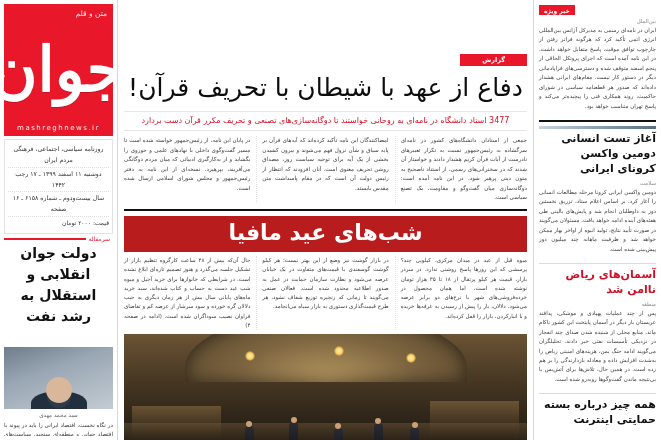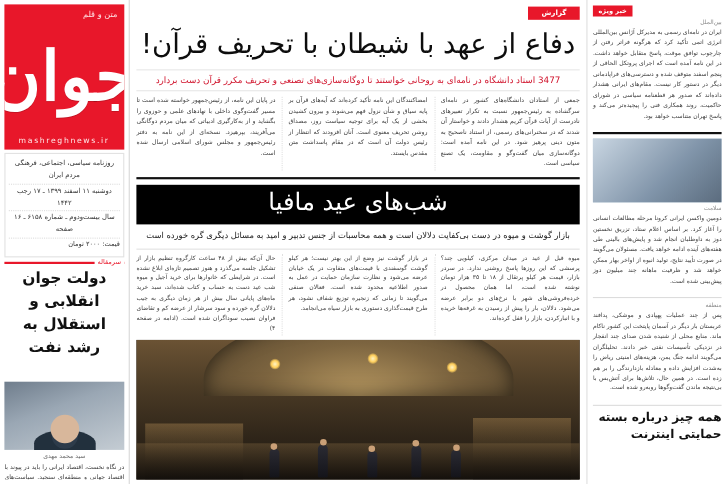--- a/index.html
+++ b/index.html
@@ -153,22 +153,23 @@
   .top-strip {
     display: flex;
     align-items: center;
     justify-content: space-between;
     margin-bottom: 4px;
   }
   .kicker-box {
     background: #e8172a;
     color: #fff;
     font-size: 6.5px;
-    padding: 2px 12px;
-    font-weight: bold;
+    padding: 2px 22px;
+    font-weight: bold;
+    margin-top: 48px;
   }
   .lead-headline {
     font-size: 25px;
     font-weight: normal;
     text-align: center;
     line-height: 1.3;
     color: #0d0d0d;
     margin: 2px 0 6px;
     letter-spacing: -0.3px;
   }
@@ -201,24 +202,24 @@
   
   .story2 {
     border-top: 2px solid #111;
     padding-top: 5px;
     display: flex;
     flex-direction: column;
     flex: 1;
     min-height: 0;
   }
   .story2-head {
-    background: #000000;
+    background: #b91c1c;
     color: #fff;
     font-size: 22px;
-    font-weight: normal;
+    font-weight: bold;
     text-align: center;
     padding: 4px 6px 6px;
     line-height: 1.2;
   }
   .story2-sub {
     font-size: 7.6px;
     line-height: 1.65;
     text-align: center;
     color: #222;
     padding: 4px 8px 5px;
@@ -367,27 +368,29 @@
     </div>
 
     <div class="sb-rule thick"></div>
 
     <div class="sb-photo">
       <div class="vax-bg"></div>
 
     </div>
 
     <div class="sb-item">
+      <div class="sb-title">آغاز تست انسانی دومین واکسن کرونای ایرانی</div>
       <div class="sb-meta">سلامت</div>
       <div class="sb-body">دومین واکسن ایرانی کرونا مرحله مطالعات انسانی را آغاز کرد. بر اساس اعلام ستاد، تزریق نخستین دوز به داوطلبان انجام شد و پایش‌های بالینی طی هفته‌های آینده ادامه خواهد یافت. مسئولان می‌گویند در صورت تأیید نتایج، تولید انبوه از اواخر بهار ممکن خواهد شد و ظرفیت ماهانه چند میلیون دوز پیش‌بینی شده است.</div>
     </div>
 
     <div class="sb-rule"></div>
 
     <div class="sb-item">
+      <div class="sb-title red">آسمان‌های ریاض ناامن شد</div>
       <div class="sb-meta">منطقه</div>
       <div class="sb-body">پس از چند عملیات پهپادی و موشکی، پدافند عربستان بار دیگر در آسمان پایتخت این کشور ناکام ماند. منابع محلی از شنیده شدن صدای چند انفجار در نزدیکی تأسیسات نفتی خبر دادند. تحلیلگران می‌گویند ادامه جنگ یمن، هزینه‌های امنیتی ریاض را به‌شدت افزایش داده و معادله بازدارندگی را بر هم زده است. در همین حال، تلاش‌ها برای آتش‌بس با بی‌نتیجه ماندن گفت‌وگوها روبه‌رو شده است.</div>
     </div>
 
     <div class="sb-rule"></div>
 
     <div class="sb-item">
       <div class="sb-title">همه چیز درباره بسته حمایتی اینترنت</div>
 
     </div>
@@ -403,21 +406,20 @@
     <div class="lead-sub">3477 استاد دانشگاه در نامه‌ای به روحانی خواستند تا دوگانه‌سازی‌های تصنعی و تحریف مکرر قرآن دست بردارد</div>
 
     <div class="lead-cols">
       <div class="col">جمعی از استادان دانشگاه‌های کشور در نامه‌ای سرگشاده به رئیس‌جمهور نسبت به تکرار تعبیرهای نادرست از آیات قرآن کریم هشدار دادند و خواستار آن شدند که در سخنرانی‌های رسمی، از استناد ناصحیح به متون دینی پرهیز شود. در این نامه آمده است: دوگانه‌سازی میان گفت‌وگو و مقاومت، یک تصنع سیاسی است.</div>
       <div class="col">امضاکنندگان این نامه تأکید کرده‌اند که آیه‌های قرآن بر پایه سیاق و شأن نزول فهم می‌شوند و بیرون کشیدن بخشی از یک آیه برای توجیه سیاست روز، مصداق روشن تحریف معنوی است. آنان افزودند که انتظار از رئیس دولت آن است که در مقام پاسداشت متن مقدس بایستد.</div>
       <div class="col">در پایان این نامه، از رئیس‌جمهور خواسته شده است تا مسیر گفت‌وگوی داخلی با نهادهای علمی و حوزوی را بگشاید و از به‌کارگیری ادبیاتی که میان مردم دوگانگی می‌آفریند، بپرهیزد. نسخه‌ای از این نامه به دفتر رئیس‌جمهور و مجلس شورای اسلامی ارسال شده است.</div>
     </div>
 
     <div class="story2">
       <div class="story2-head">شب‌های عید مافیا</div>
-      <div class="story2-sub">بازار گوشت و میوه در دست بی‌کفایت دلالان است و همه محاسبات از جنس تدبیر و امید به مسائل دیگری گره خورده است</div>
 
       <div class="story2-body">
         <div class="col">میوه قبل از عید در میدان مرکزی، کیلویی چند؟ پرسشی که این روزها پاسخ روشنی ندارد. در سردر بازار، قیمت هر کیلو پرتقال از ۱۸ تا ۳۵ هزار تومان نوشته شده است، اما همان محصول در خرده‌فروشی‌های شهر با نرخ‌های دو برابر عرضه می‌شود. دلالان، بار را پیش از رسیدن به غرفه‌ها خریده و با انبارکردن، بازار را قفل کرده‌اند.</div>
         <div class="col">در بازار گوشت نیز وضع از این بهتر نیست؛ هر کیلو گوشت گوسفندی با قیمت‌های متفاوت در یک خیابان عرضه می‌شود و نظارت سازمان حمایت در عمل به صدور اطلاعیه محدود شده است. فعالان صنفی می‌گویند تا زمانی که زنجیره توزیع شفاف نشود، هر طرح قیمت‌گذاری دستوری به بازار سیاه می‌انجامد.</div>
         <div class="col">حال آن‌که بیش از ۴۸ ساعت کارگروه تنظیم بازار از تشکیل جلسه می‌گذرد و هنوز تصمیم تازه‌ای ابلاغ نشده است. در شرایطی که خانوارها برای خرید آجیل و میوه شب عید دست به حساب و کتاب شده‌اند، سبد خرید ماه‌های پایانی سال بیش از هر زمان دیگری به جیب دلالان گره خورده و سود سرشار از عرضه کم و تقاضای فراوان نصیب سوداگران شده است. (ادامه در صفحه ۴)</div>
       </div>
 
       <div class="bazaar-photo">
         <div class="bz-sky"></div>
         <div class="bz-arch"></div>

